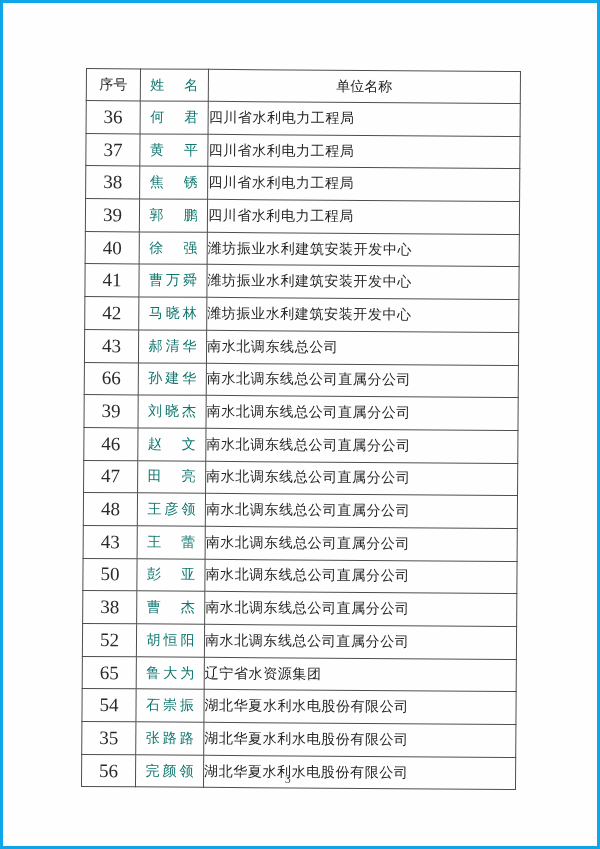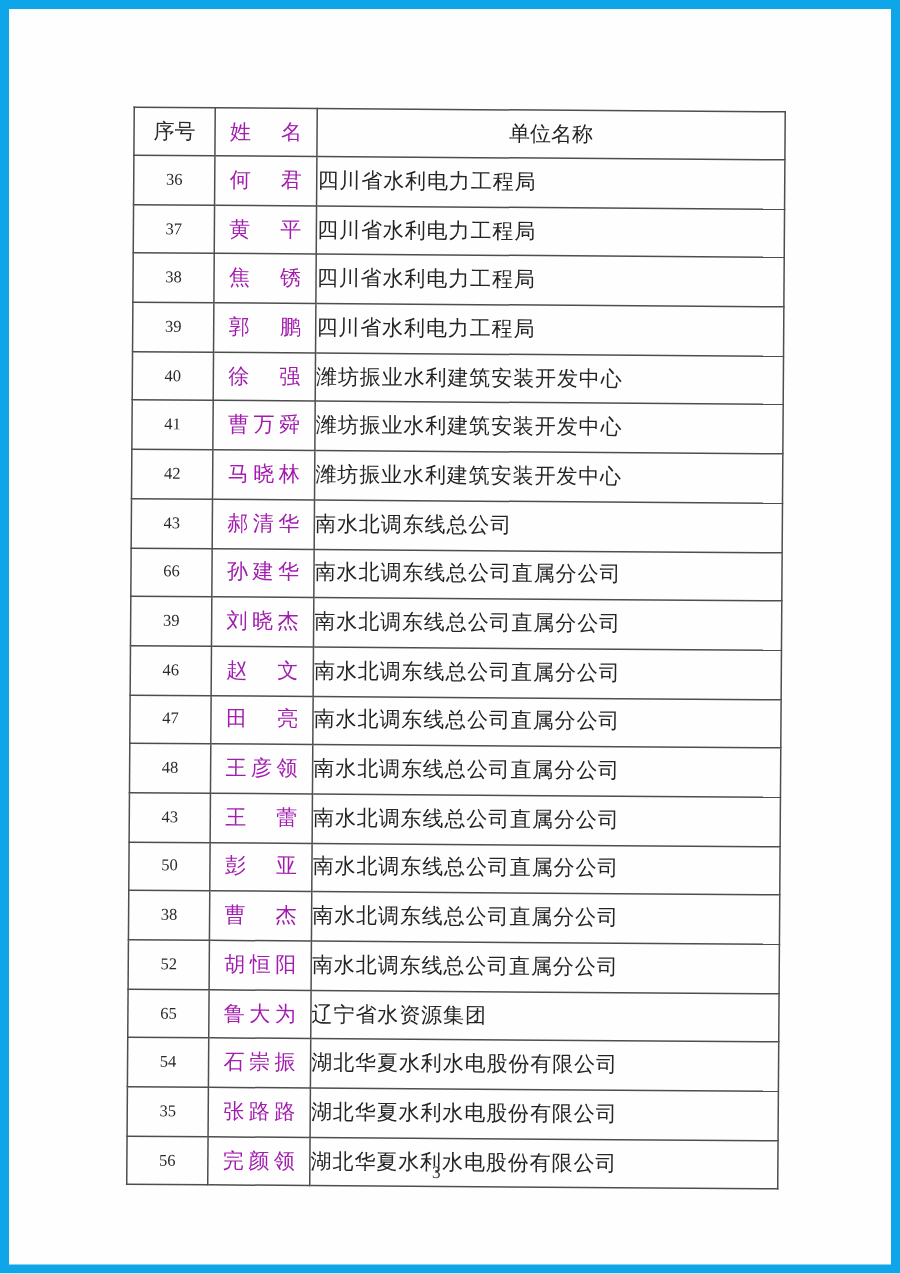--- a/index.html
+++ b/index.html
@@ -12,21 +12,21 @@
     height: 849px;
     position: relative;
     overflow: hidden;
     font-family: "Liberation Serif", "DejaVu Serif", serif;
     color: #1f1f1f;
   }
   .sheet {
     position: absolute;
     inset: 0;
     background: #fefefe;
-    border: 6px solid #0ea5e9;
+    border: 3px solid #0ea5e9;
     box-sizing: border-box;
   }
   .table-wrap {
     position: absolute;
     left: 83px;
     top: 65px;
     width: 434px;
     transform: rotate(0.4deg);
     transform-origin: 0 0;
   }
@@ -42,27 +42,27 @@
     border: 1px solid #4e4e4e;
     padding: 0;
     font-weight: normal;
     overflow: hidden;
     white-space: nowrap;
   }
   table.roster th { height: 31px; font-size: 14px; }
   table.roster td { height: 31.7px; }
   .cell-no {
     text-align: center;
-    font-size: 11px;
+    font-size: 19px;
     color: #2a2a2a;
   }
   .cell-name {
     text-align: center;
     font-size: 14px;
-    color: #a21caf;
+    color: #0f766e;
   }
   .njust {
     display: inline-block;
     width: 48px;
     text-align: justify;
     text-align-last: justify;
     vertical-align: middle;
   }
   .cell-unit {
     text-align: left;

